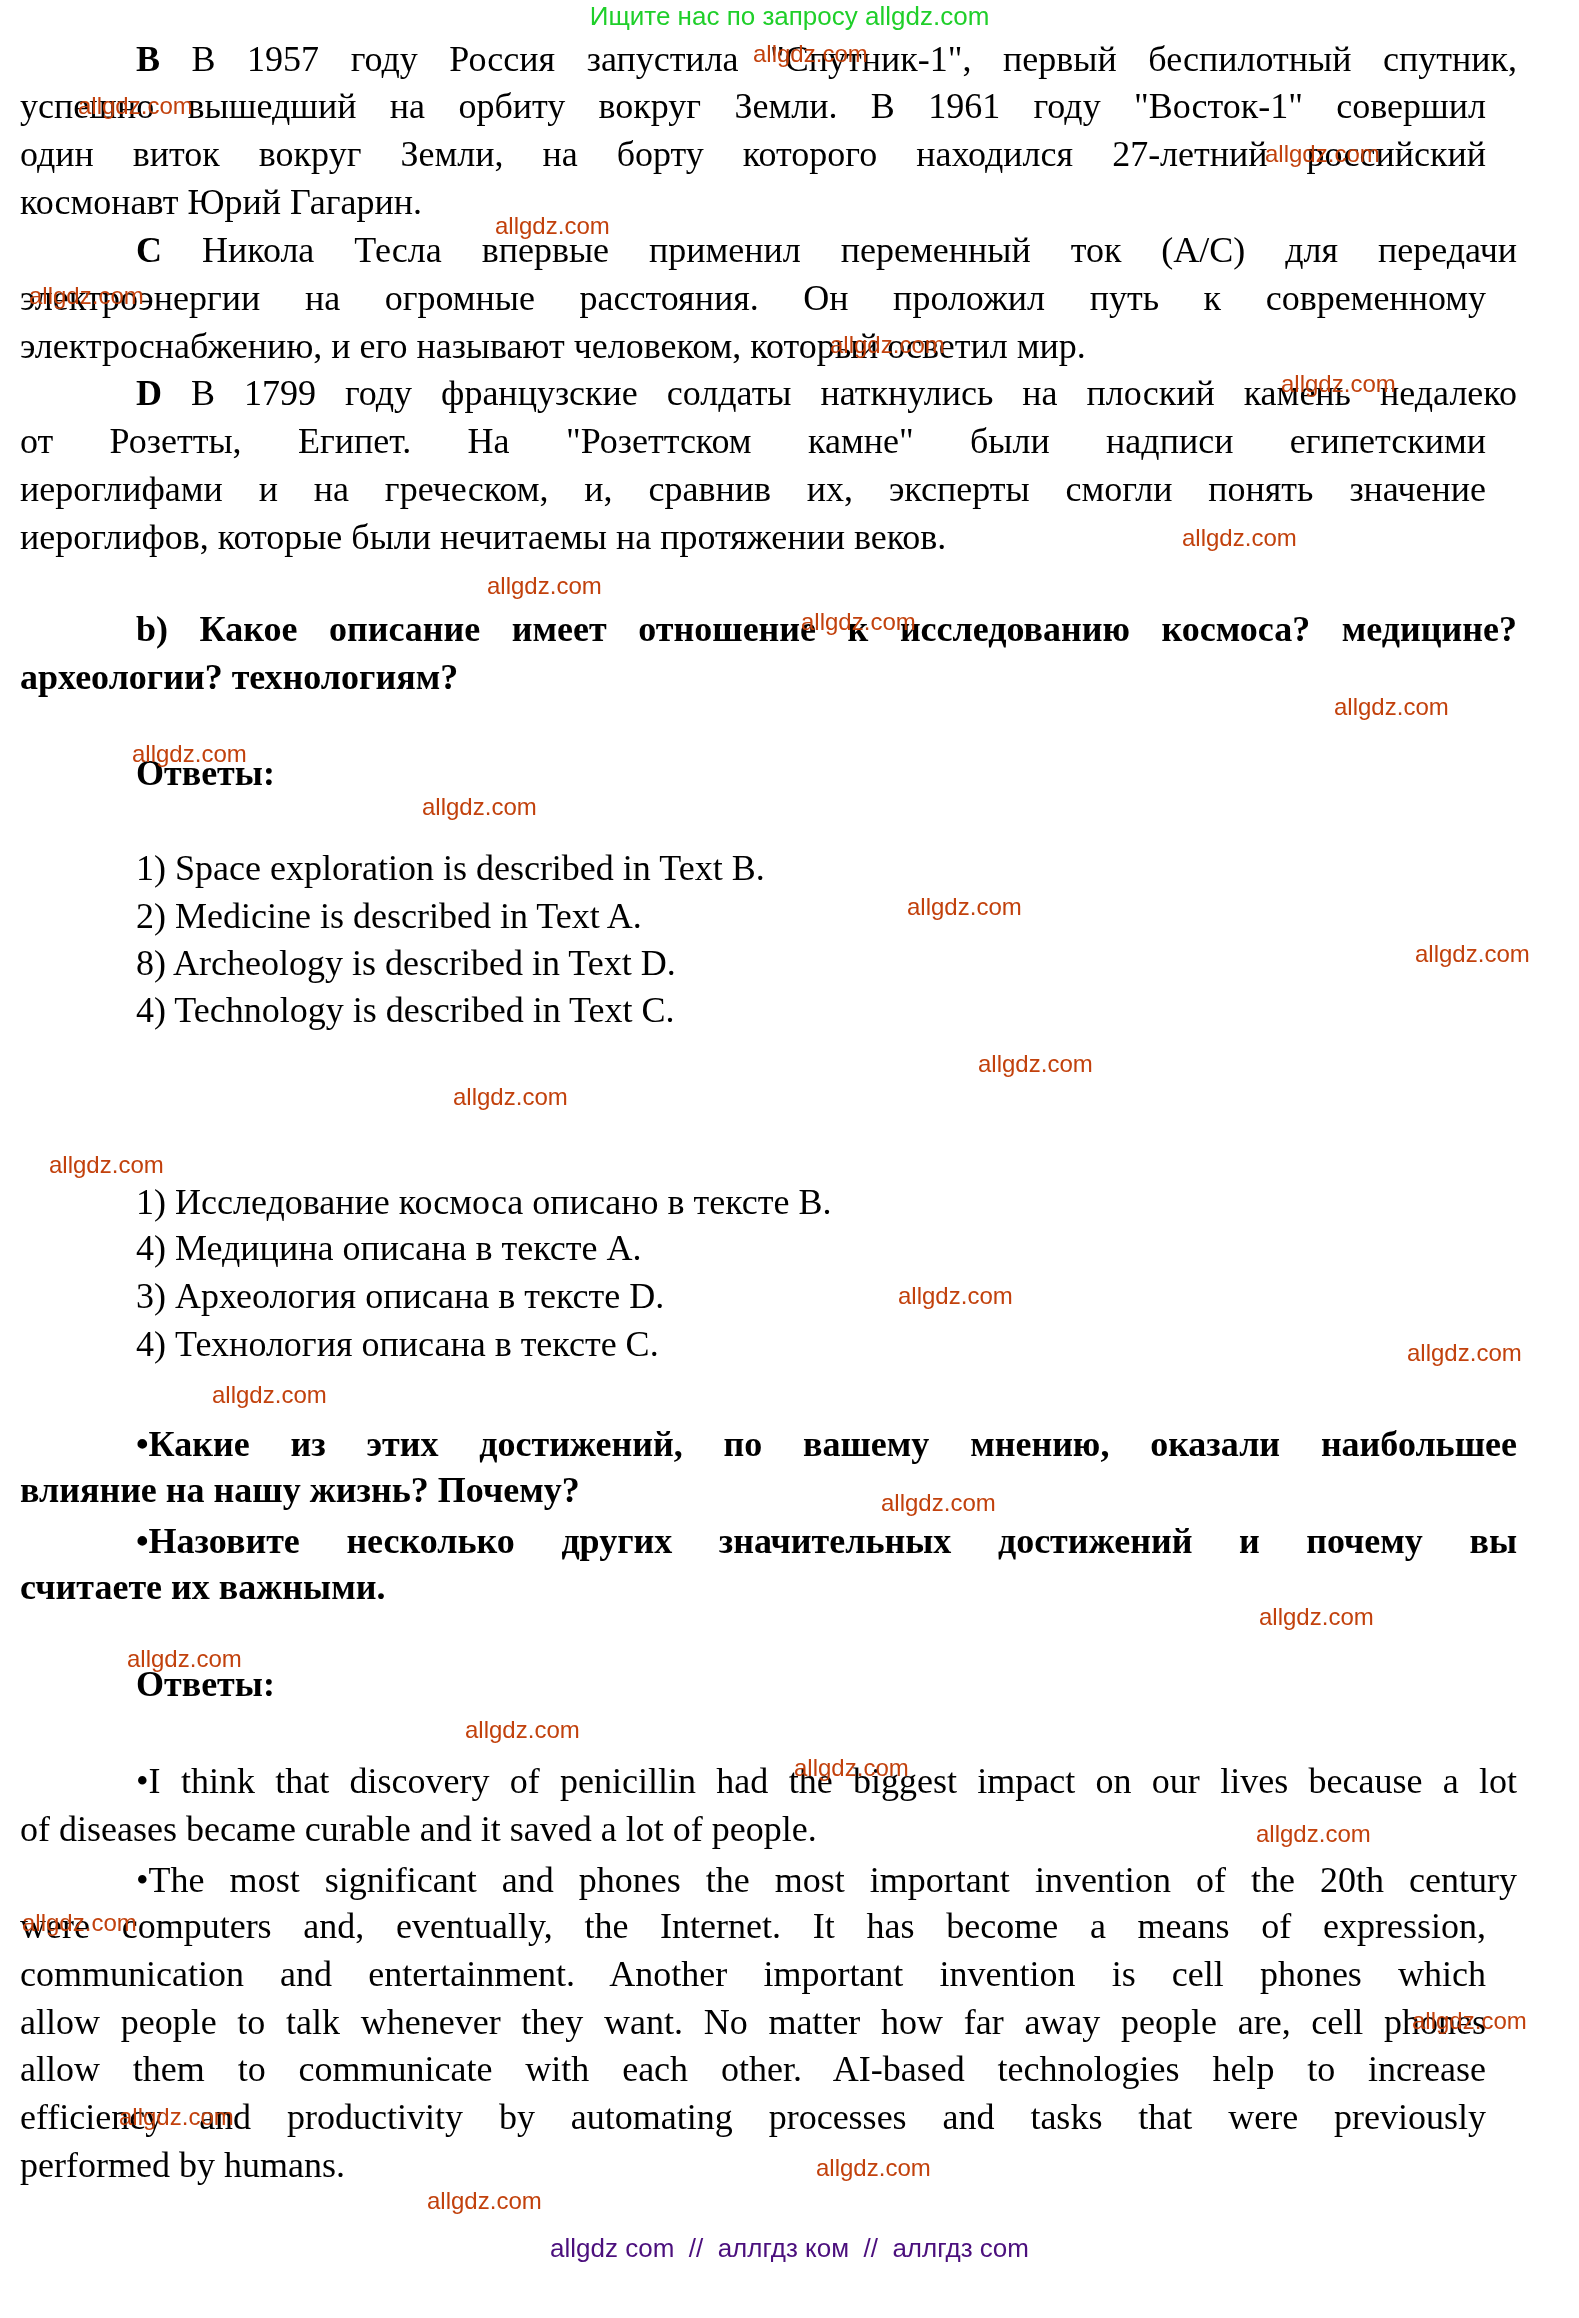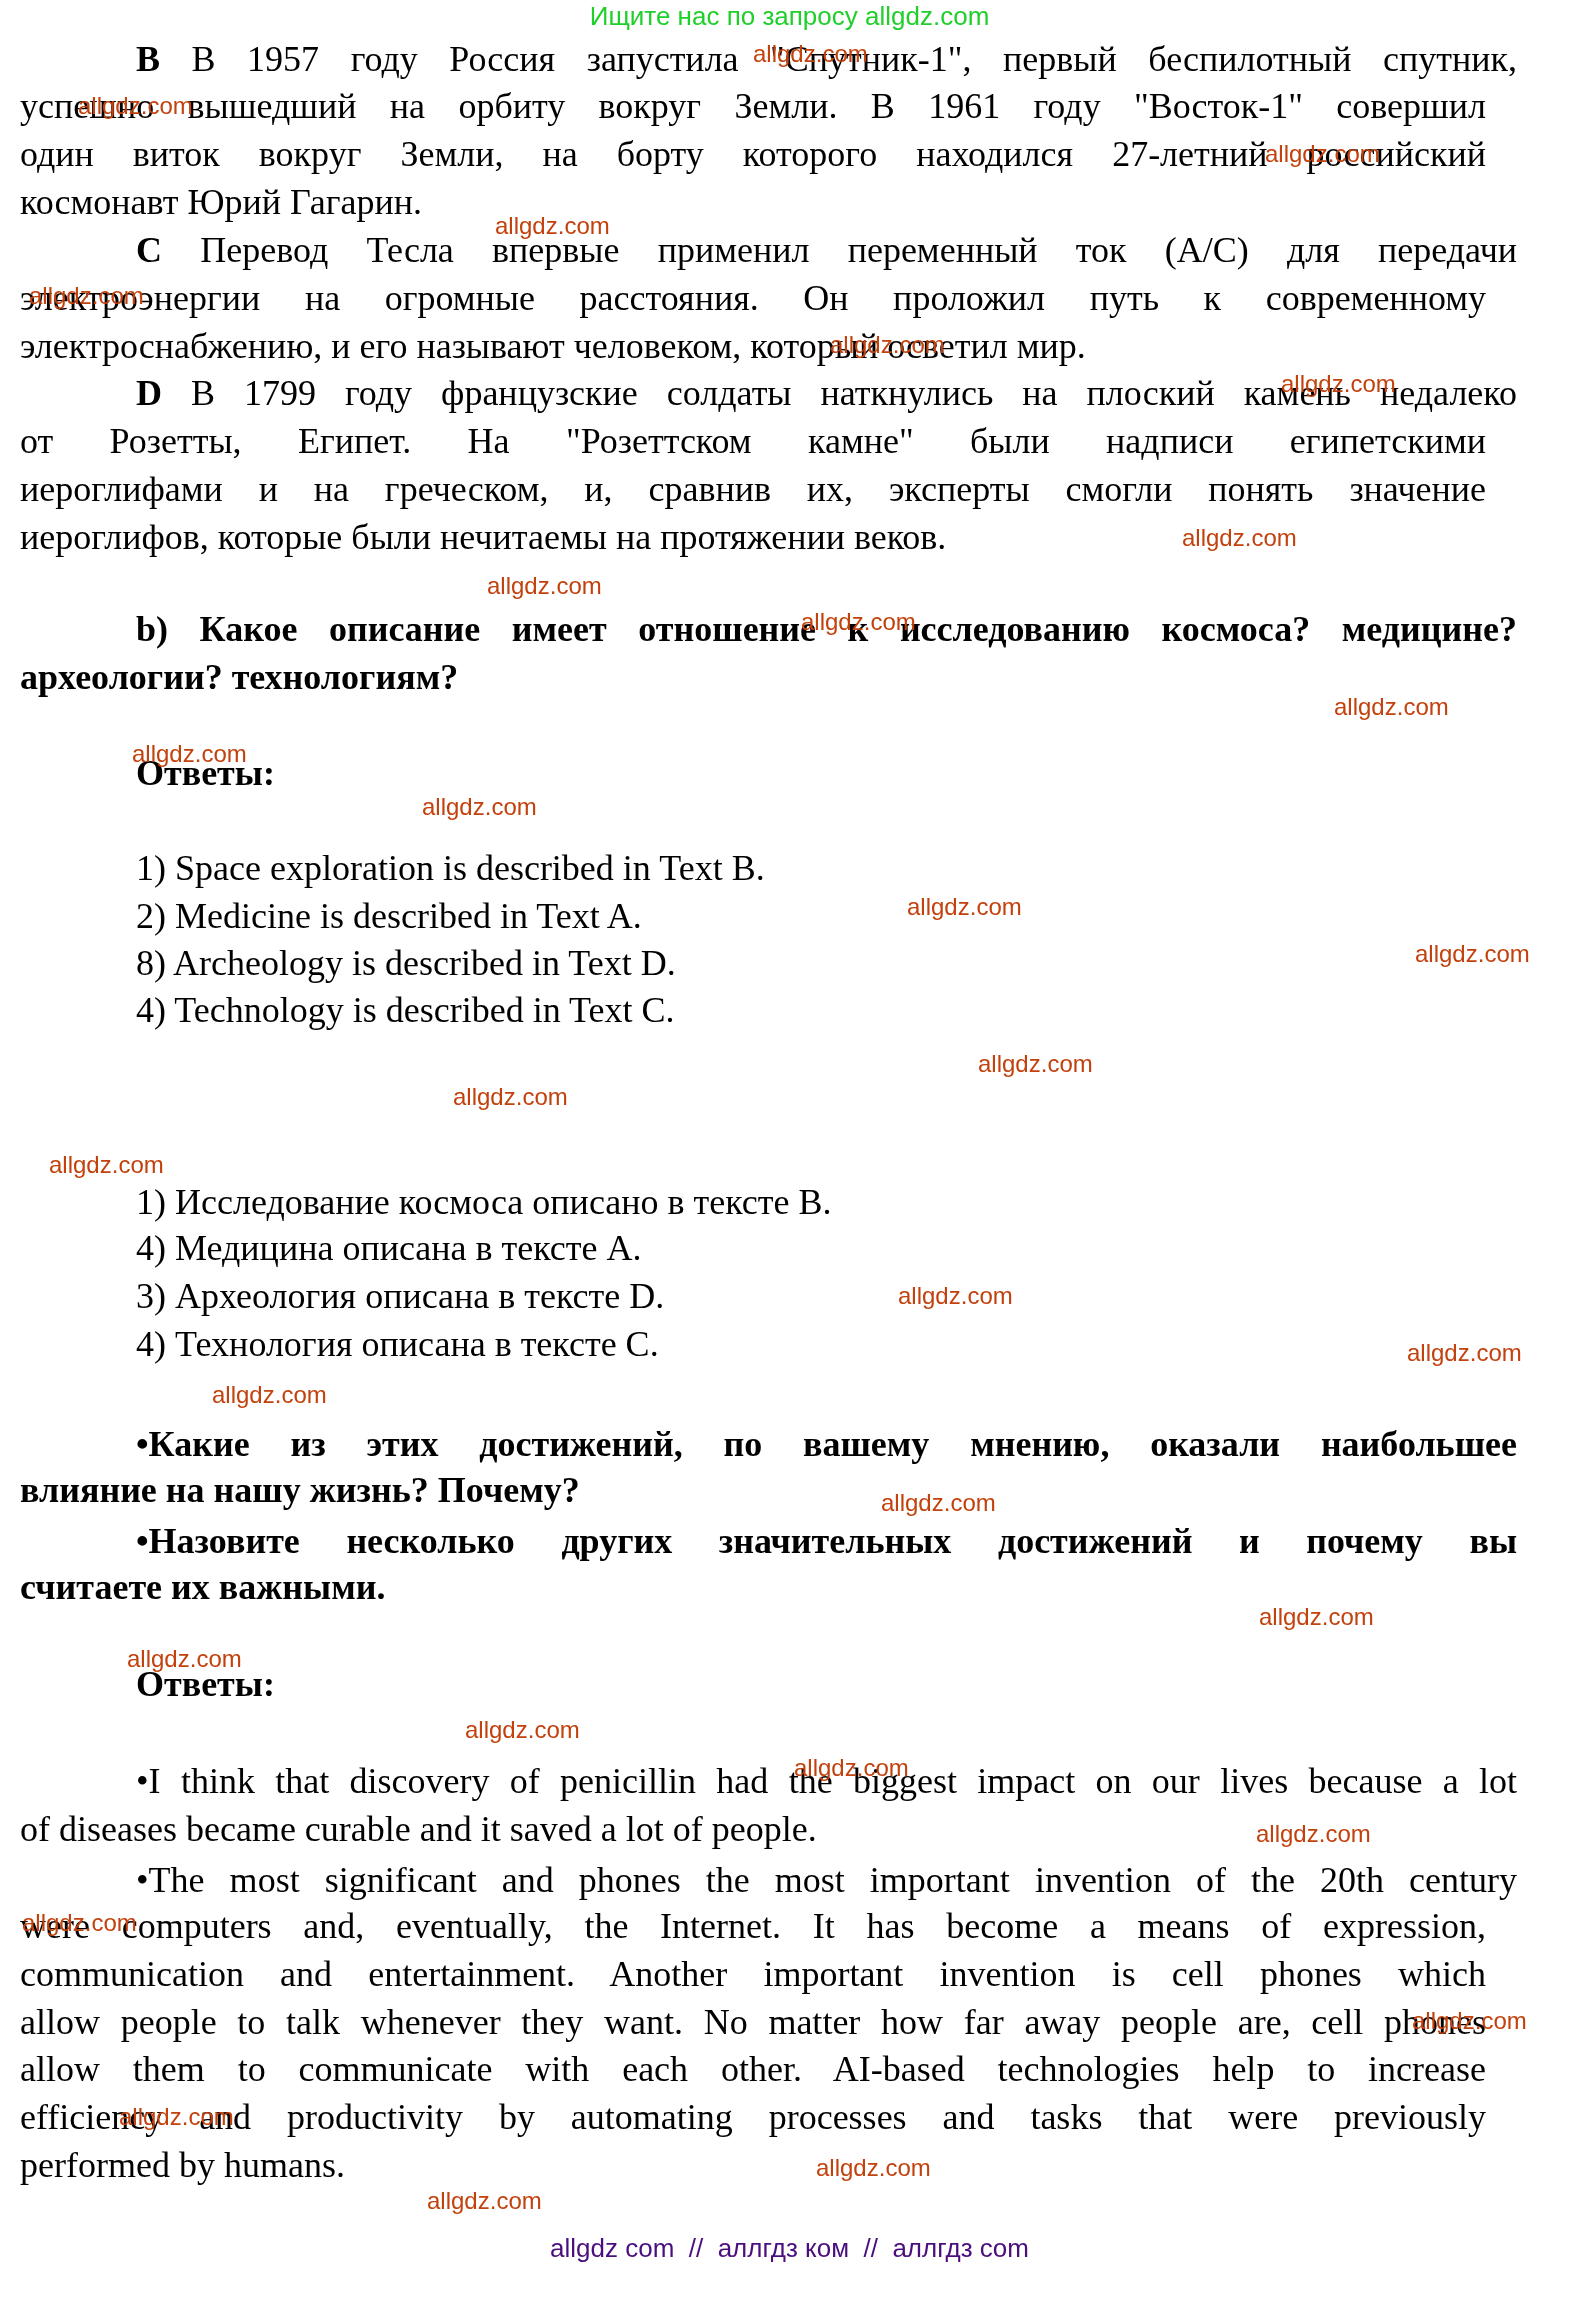--- a/index.html
+++ b/index.html
@@ -33,21 +33,21 @@
 
 <div class="page">
 
   <div class="header">Ищите нас по запросу allgdz.com</div>
 
   <div class="line justify indent" style="top:38px"><span class="b">B</span> <span>В 1957 году Россия запустила "Спутник-1", первый беспилотный спутник,</span></div>
   <div class="line justify" style="top:85px">успешно вышедший на орбиту вокруг Земли. В 1961 году "Восток-1" совершил</div>
   <div class="line justify" style="top:133px">один виток вокруг Земли, на борту которого находился 27-летний российский</div>
   <div class="line" style="top:181px">космонавт Юрий Гагарин.</div>
 
-  <div class="line justify indent" style="top:229px"><span class="b">C</span> <span>Перевод Тесла впервые применил переменный ток (A/C) для передачи</span></div>
+  <div class="line justify indent" style="top:229px"><span class="b">C</span> <span>Никола Тесла впервые применил переменный ток (A/C) для передачи</span></div>
   <div class="line justify" style="top:277px">электроэнергии на огромные расстояния. Он проложил путь к современному</div>
   <div class="line" style="top:325px">электроснабжению, и его называют человеком, который осветил мир.</div>
 
   <div class="line justify indent" style="top:372px"><span class="b">D</span> <span>В 1799 году французские солдаты наткнулись на плоский камень недалеко</span></div>
   <div class="line justify" style="top:420px">от Розетты, Египет. На "Розеттском камне" были надписи египетскими</div>
   <div class="line justify" style="top:468px">иероглифами и на греческом, и, сравнив их, эксперты смогли понять значение</div>
   <div class="line" style="top:516px">иероглифов, которые были нечитаемы на протяжении веков.</div>
 
   <div class="line justify indent b" style="top:608px">b) Какое описание имеет отношение к исследованию космоса? медицине?</div>
   <div class="line b" style="top:656px">археологии? технологиям?</div>

